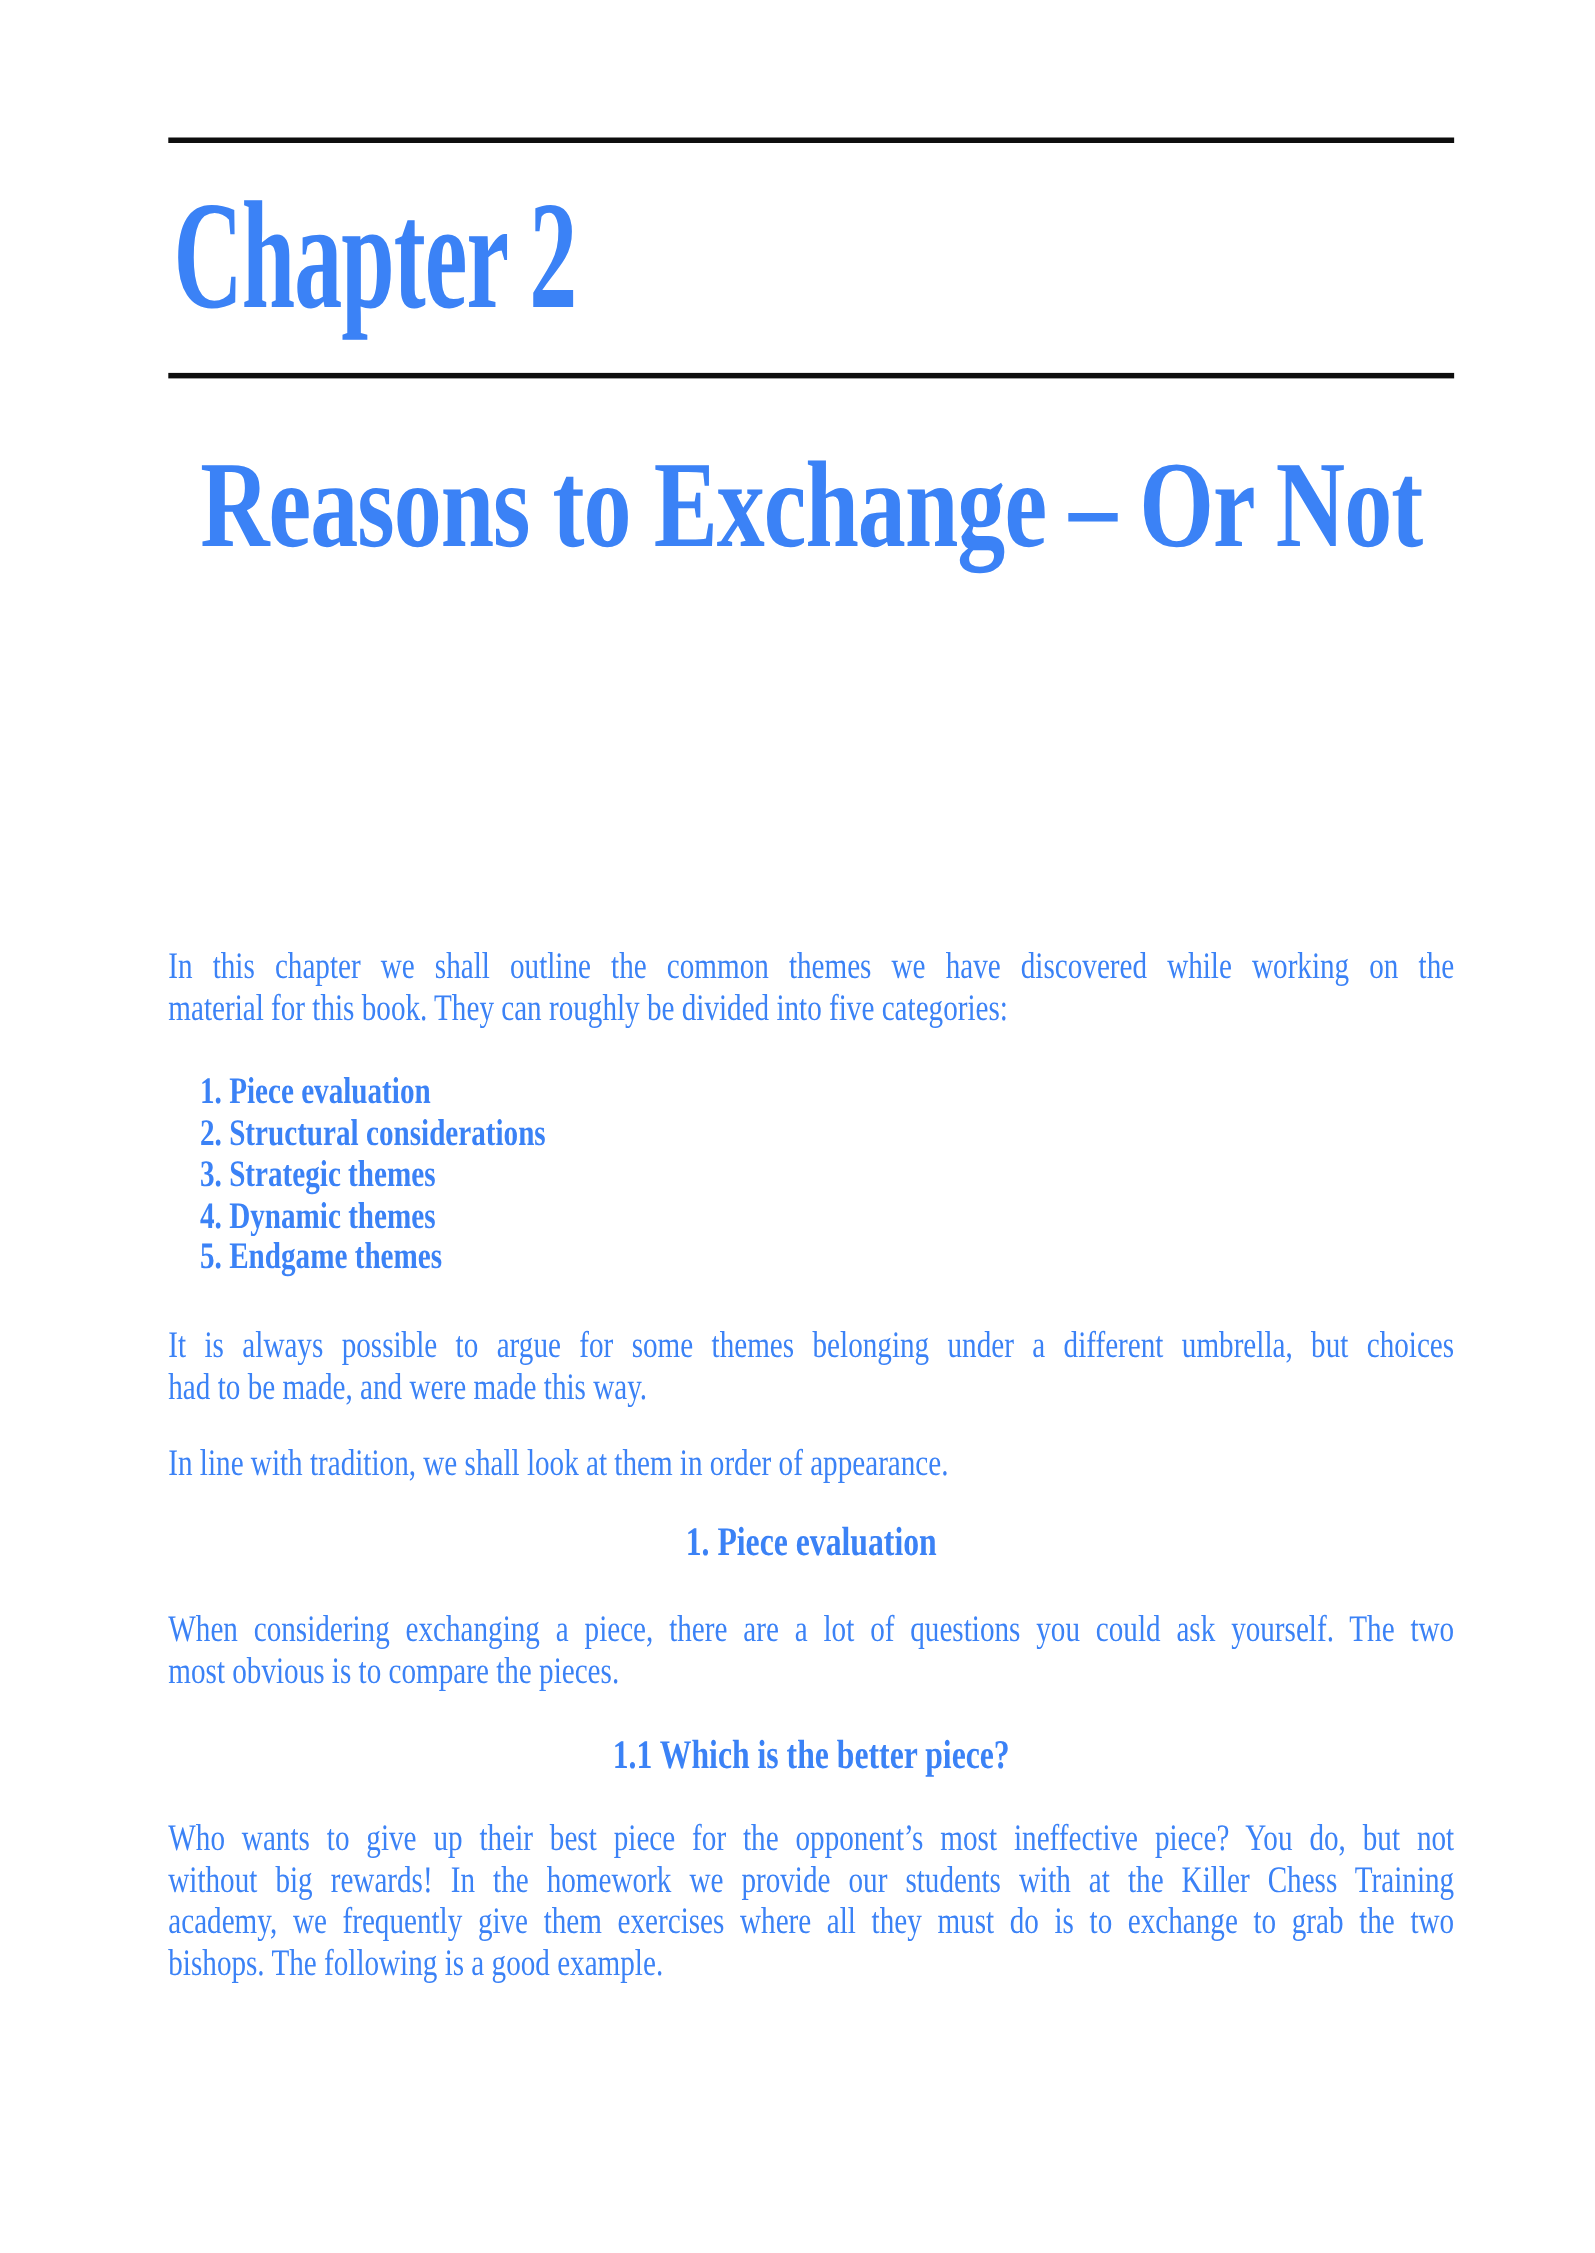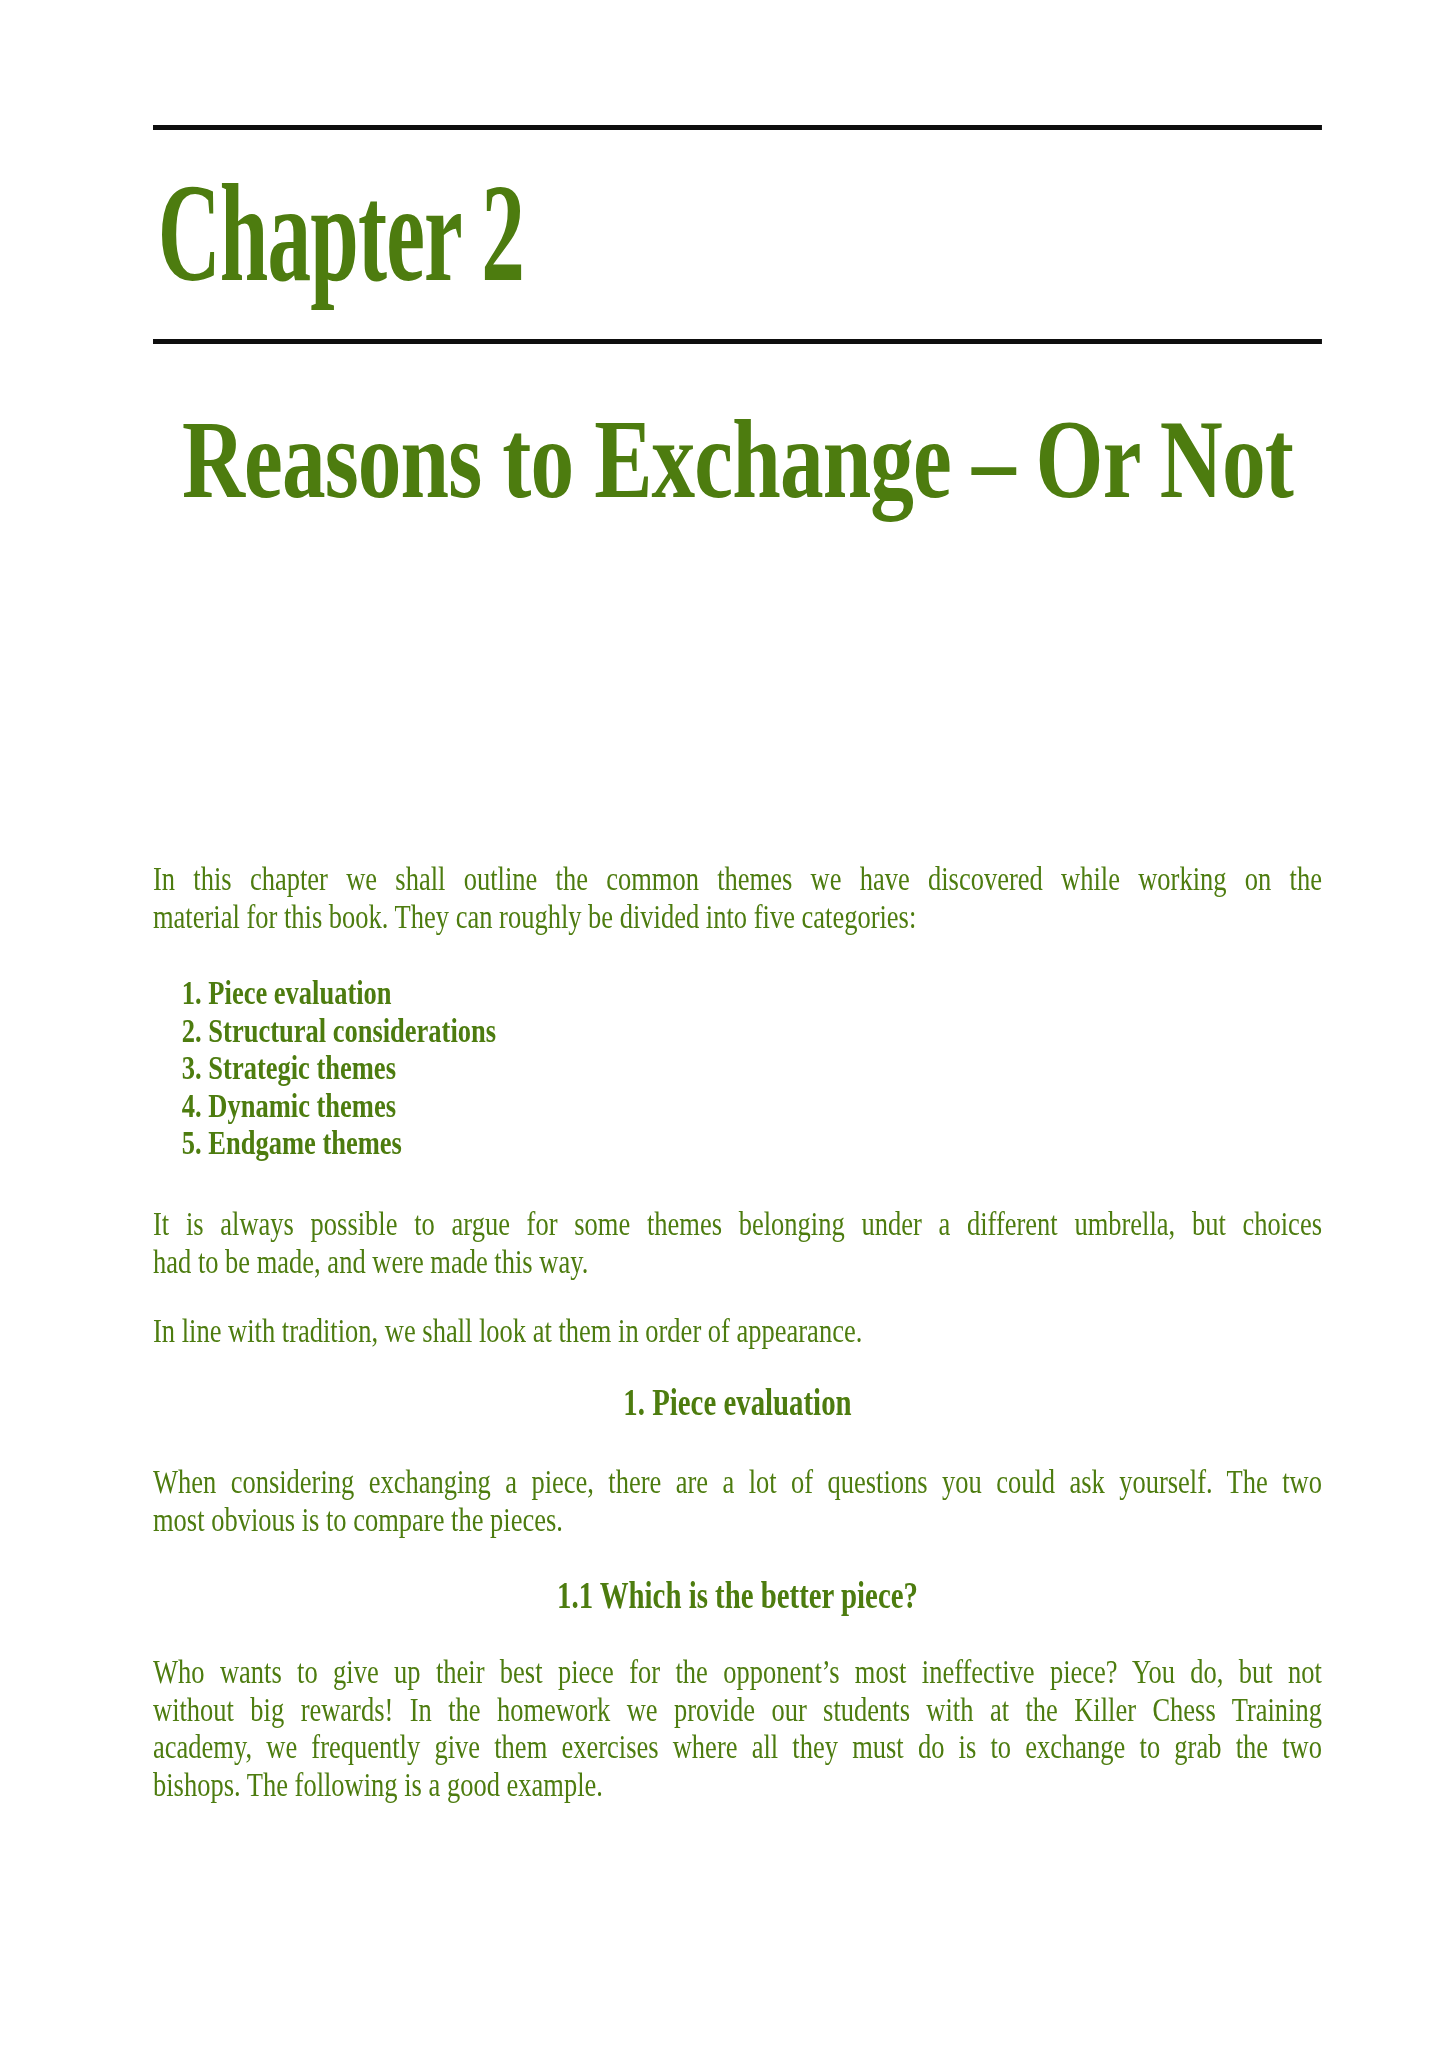--- a/index.html
+++ b/index.html
@@ -3,21 +3,21 @@
 <meta charset="utf-8">
 <style>
   html, body { margin: 0; padding: 0; background: #ffffff; }
   .page {
     position: relative;
     width: 1450px;
     height: 2048px;
     background: #ffffff;
     overflow: hidden;
     font-family: "Liberation Serif", "DejaVu Serif", serif;
-    color: #4d7c0f;
+    color: #3b82f6;
   }
   
   .col {
     position: absolute;
     left: 153px;
     top: 0;
     width: 1500px;
     height: 2048px;
     transform: scaleX(0.7793);
     transform-origin: left top;

